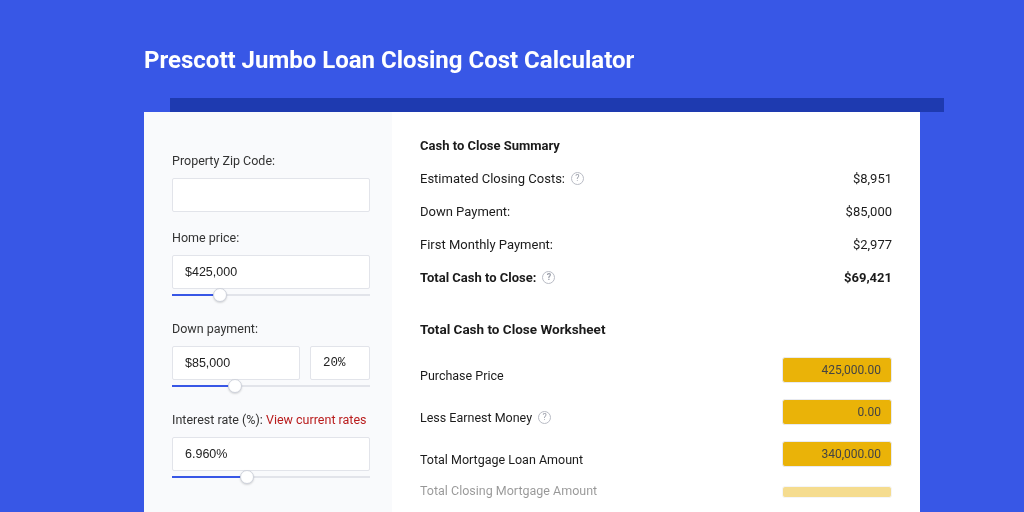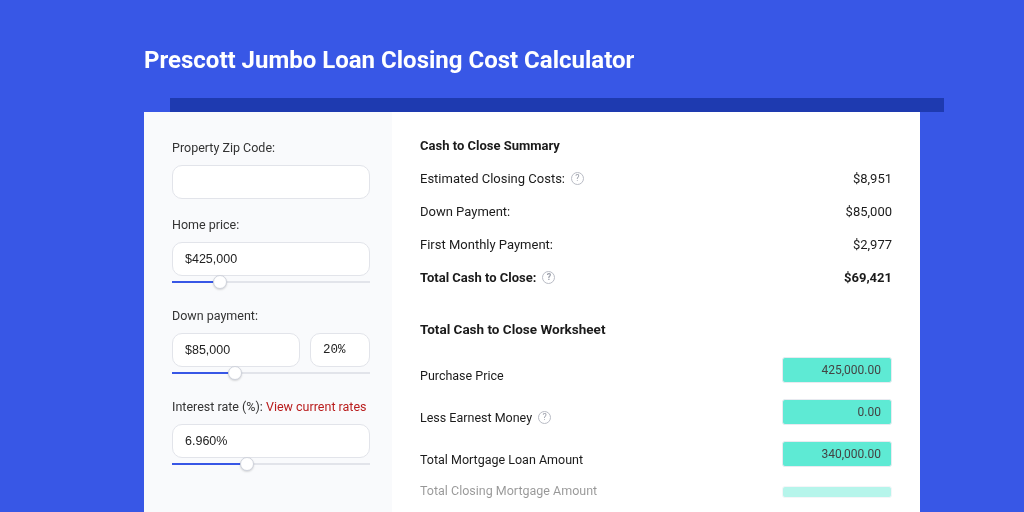--- a/index.html
+++ b/index.html
@@ -16,24 +16,24 @@
     background: #fff; display: flex;
   }
   .left {
     width: 248px; background: #f9fafc; padding: 28px 22px 0 28px;
     font-size: 12.5px; color: #222;
   }
   .right {
     flex: 1; padding: 26px 28px 0 28px; font-size: 13px; color: #1b1b1b;
   }
   .field { margin-bottom: 18px; }
-  .field-label { display: block; margin-bottom: 10px; color: #333; }
+  .field-label { display: block; margin-bottom: 10px; color: #333; margin-top: 13px; }
   .field-label .link { color: #b91c1c; text-decoration: none; }
   .input {
-    width: 100%; height: 34px; background: #fff; border: 1px solid #e2e4ea; border-radius: 10px;
+    width: 100%; height: 34px; background: #fff; border: 1px solid #e2e4ea; border-radius: 2px;
     padding: 0 12px; font-size: 12.5px; color: #222; outline: none;
   }
   .dp-row { display: flex; gap: 10px; }
   .dp-row .input:first-child { flex: 1; }
   .dp-row .input:last-child { width: 60px; font-family: Liberation Mono, monospace; }
   .slider-wrap { position: relative; height: 16px; margin-top: -2px; }
   .slider-track { position: absolute; left: 0; right: 0; top: 7px; height: 2px; background: #e2e4ea; }
   .slider-fill { position: absolute; left: 0; top: 7px; height: 2px; background: #3857e6; }
   .slider-thumb {
     position: absolute; top: 1px; width: 14px; height: 14px; border-radius: 50%;
@@ -47,21 +47,21 @@
   .help-icon {
     display: inline-flex; align-items: center; justify-content: center;
     width: 13px; height: 13px; border: 1px solid #b9bcc5; border-radius: 50%;
     font-size: 9px; color: #9a9ea9; line-height: 1;
   }
   .divider { height: 10px; }
   .ws-title { font-weight: 700; margin: 8px 0 20px 0; font-size: 13.5px; }
   .ws-row { display: flex; justify-content: space-between; align-items: flex-end; margin-bottom: 16px; }
   .ws-label { display: flex; align-items: center; gap: 6px; font-size: 12.5px; }
   .ws-val {
-    min-width: 110px; text-align: right; background: #5eead4; border: 1px solid #e8eaf0;
+    min-width: 110px; text-align: right; background: #eab308; border: 1px solid #e8eaf0;
     border-radius: 3px; padding: 5px 10px; font-size: 12px; color: #444;
   }
 </style>
 </head>
 <body>
 
 <div class="title">Prescott Jumbo Loan Closing Cost Calculator</div>
 <div class="shadow-bar"></div>
 
 <div class="card">

